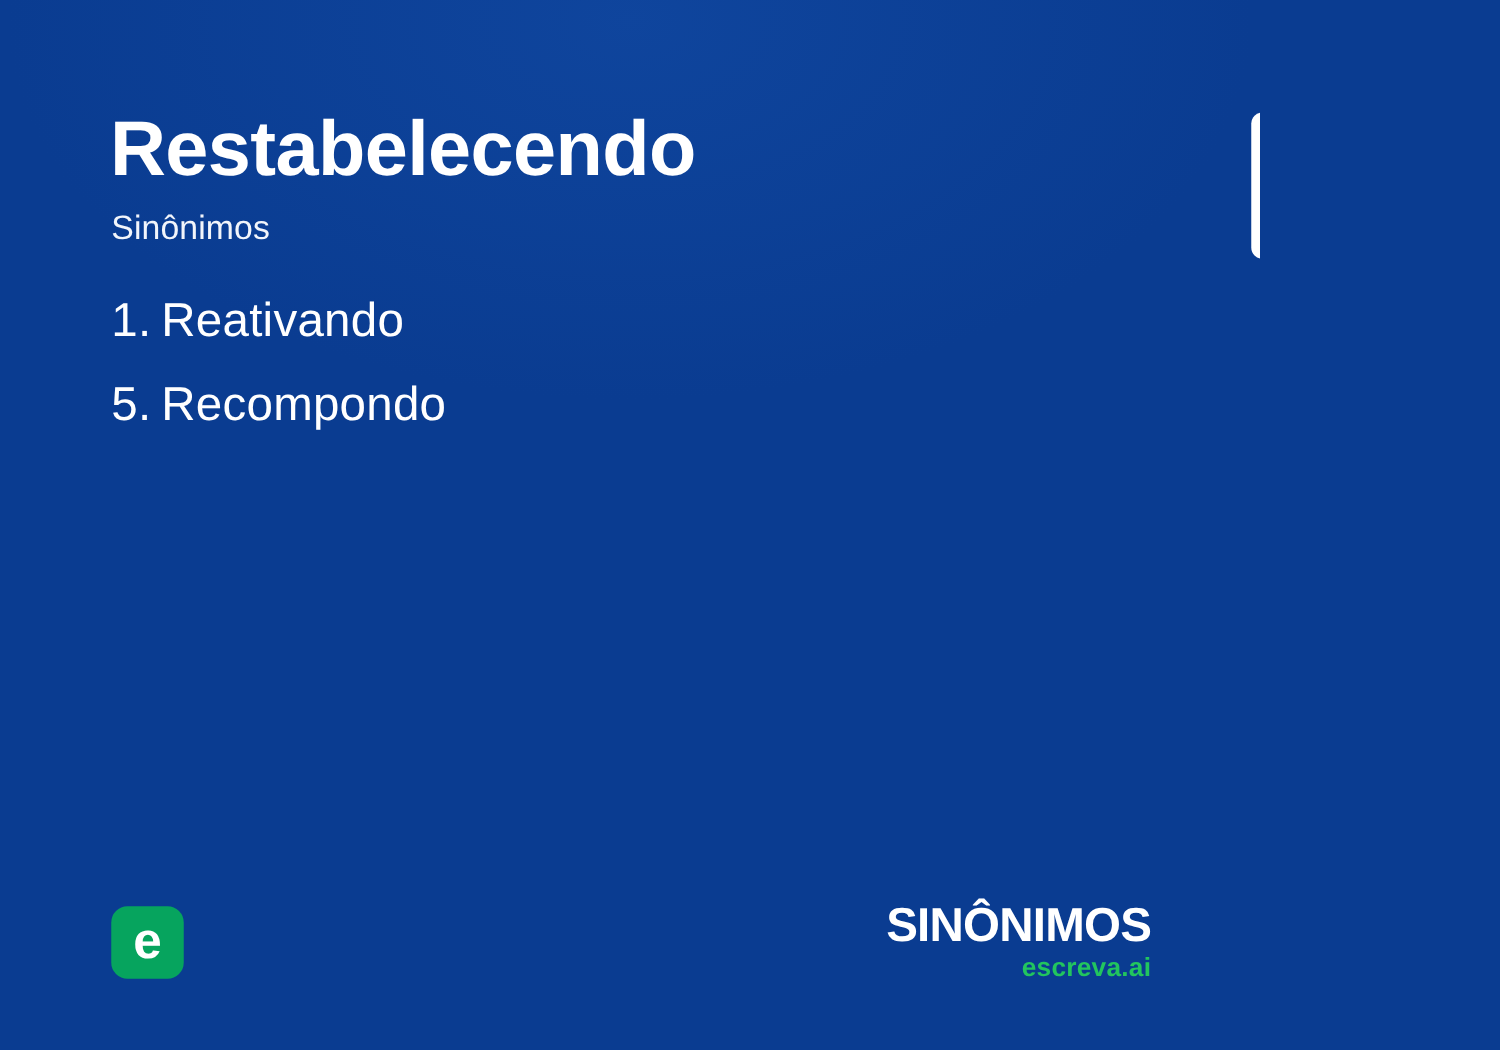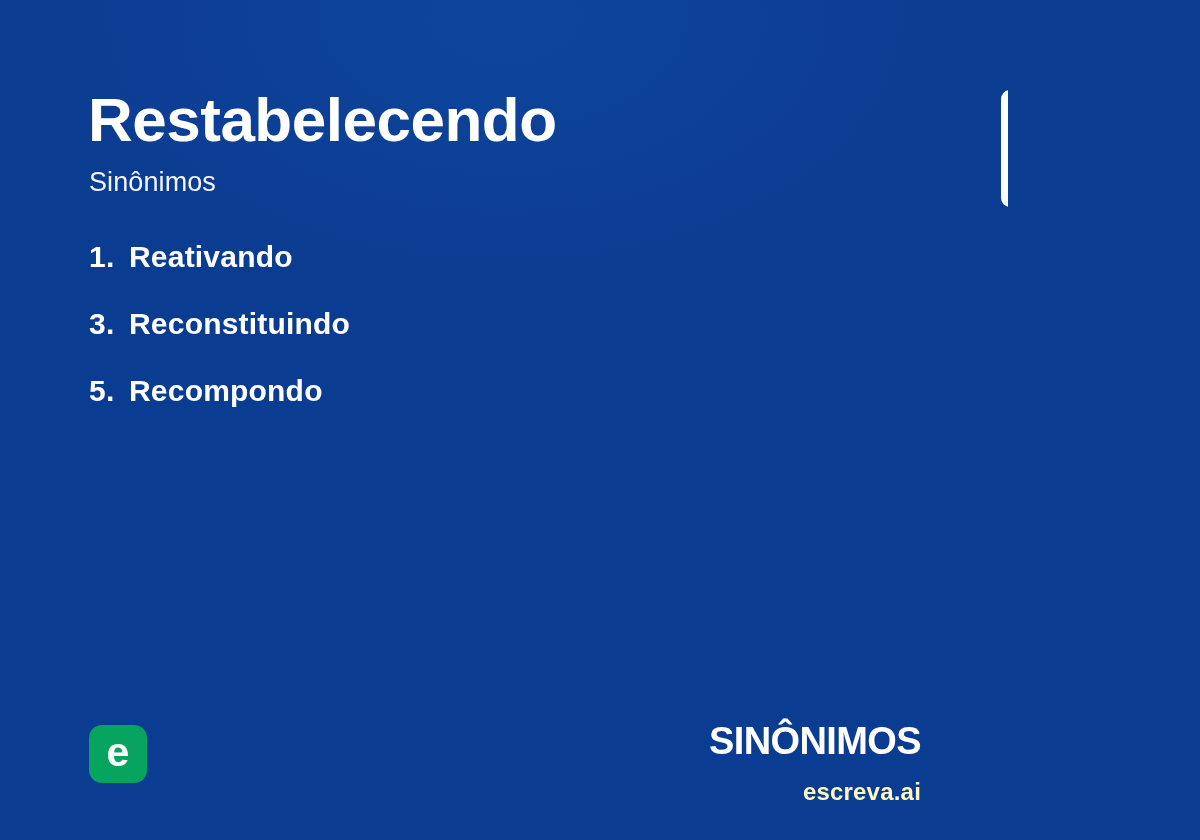--- a/index.html
+++ b/index.html
@@ -73,22 +73,22 @@
 
   .syn-list {
     position: absolute;
     left: 89px;
     top: 238px;
     margin: 0;
     padding: 0;
     list-style: none;
   }
   .syn-item {
-    font-size: 30px;
-    font-weight: 700;
+    font-size: 38px;
+    font-weight: 400;
     color: #ffffff;
     letter-spacing: 0.2px;
     height: 67px;
     line-height: 38px;
     white-space: nowrap;
   }
   .syn-index {
     display: inline-block;
     min-width: 40px;
   }
@@ -144,45 +144,42 @@
   }
   .brand-name {
     font-size: 38px;
     font-weight: 700;
     color: #ffffff;
     letter-spacing: -0.6px;
     line-height: 1;
     white-space: nowrap;
   }
   .brand-sub {
-    font-size: 24px;
+    font-size: 21px;
     font-weight: 700;
-    color: #fef9c3;
+    color: #22c55e;
     letter-spacing: 0.2px;
     line-height: 1;
-    margin-top: 20px;
+    margin-top: 4px;
     white-space: nowrap;
   }
 </style>
 </head>
 <body>
 
 <div class="card">
   <div class="content">
 
     <div class="title">Restabelecendo</div>
 
     <div class="subtitle">Sinônimos</div>
 
     <ul class="syn-list">
       <li class="syn-item">
         <span class="syn-index">1.</span><span>Reativando</span>
-      </li>
-      <li class="syn-item">
-        <span class="syn-index">3.</span><span>Reconstituindo</span>
       </li>
       <li class="syn-item">
         <span class="syn-index">5.</span><span>Recompondo</span>
       </li>
     </ul>
 
     <div class="qr-frame">
       <svg viewBox="0 0 29 29" shape-rendering="crispEdges">
         <rect width="29" height="29" fill="#ffffff"></rect>
         <g fill="#000000">

